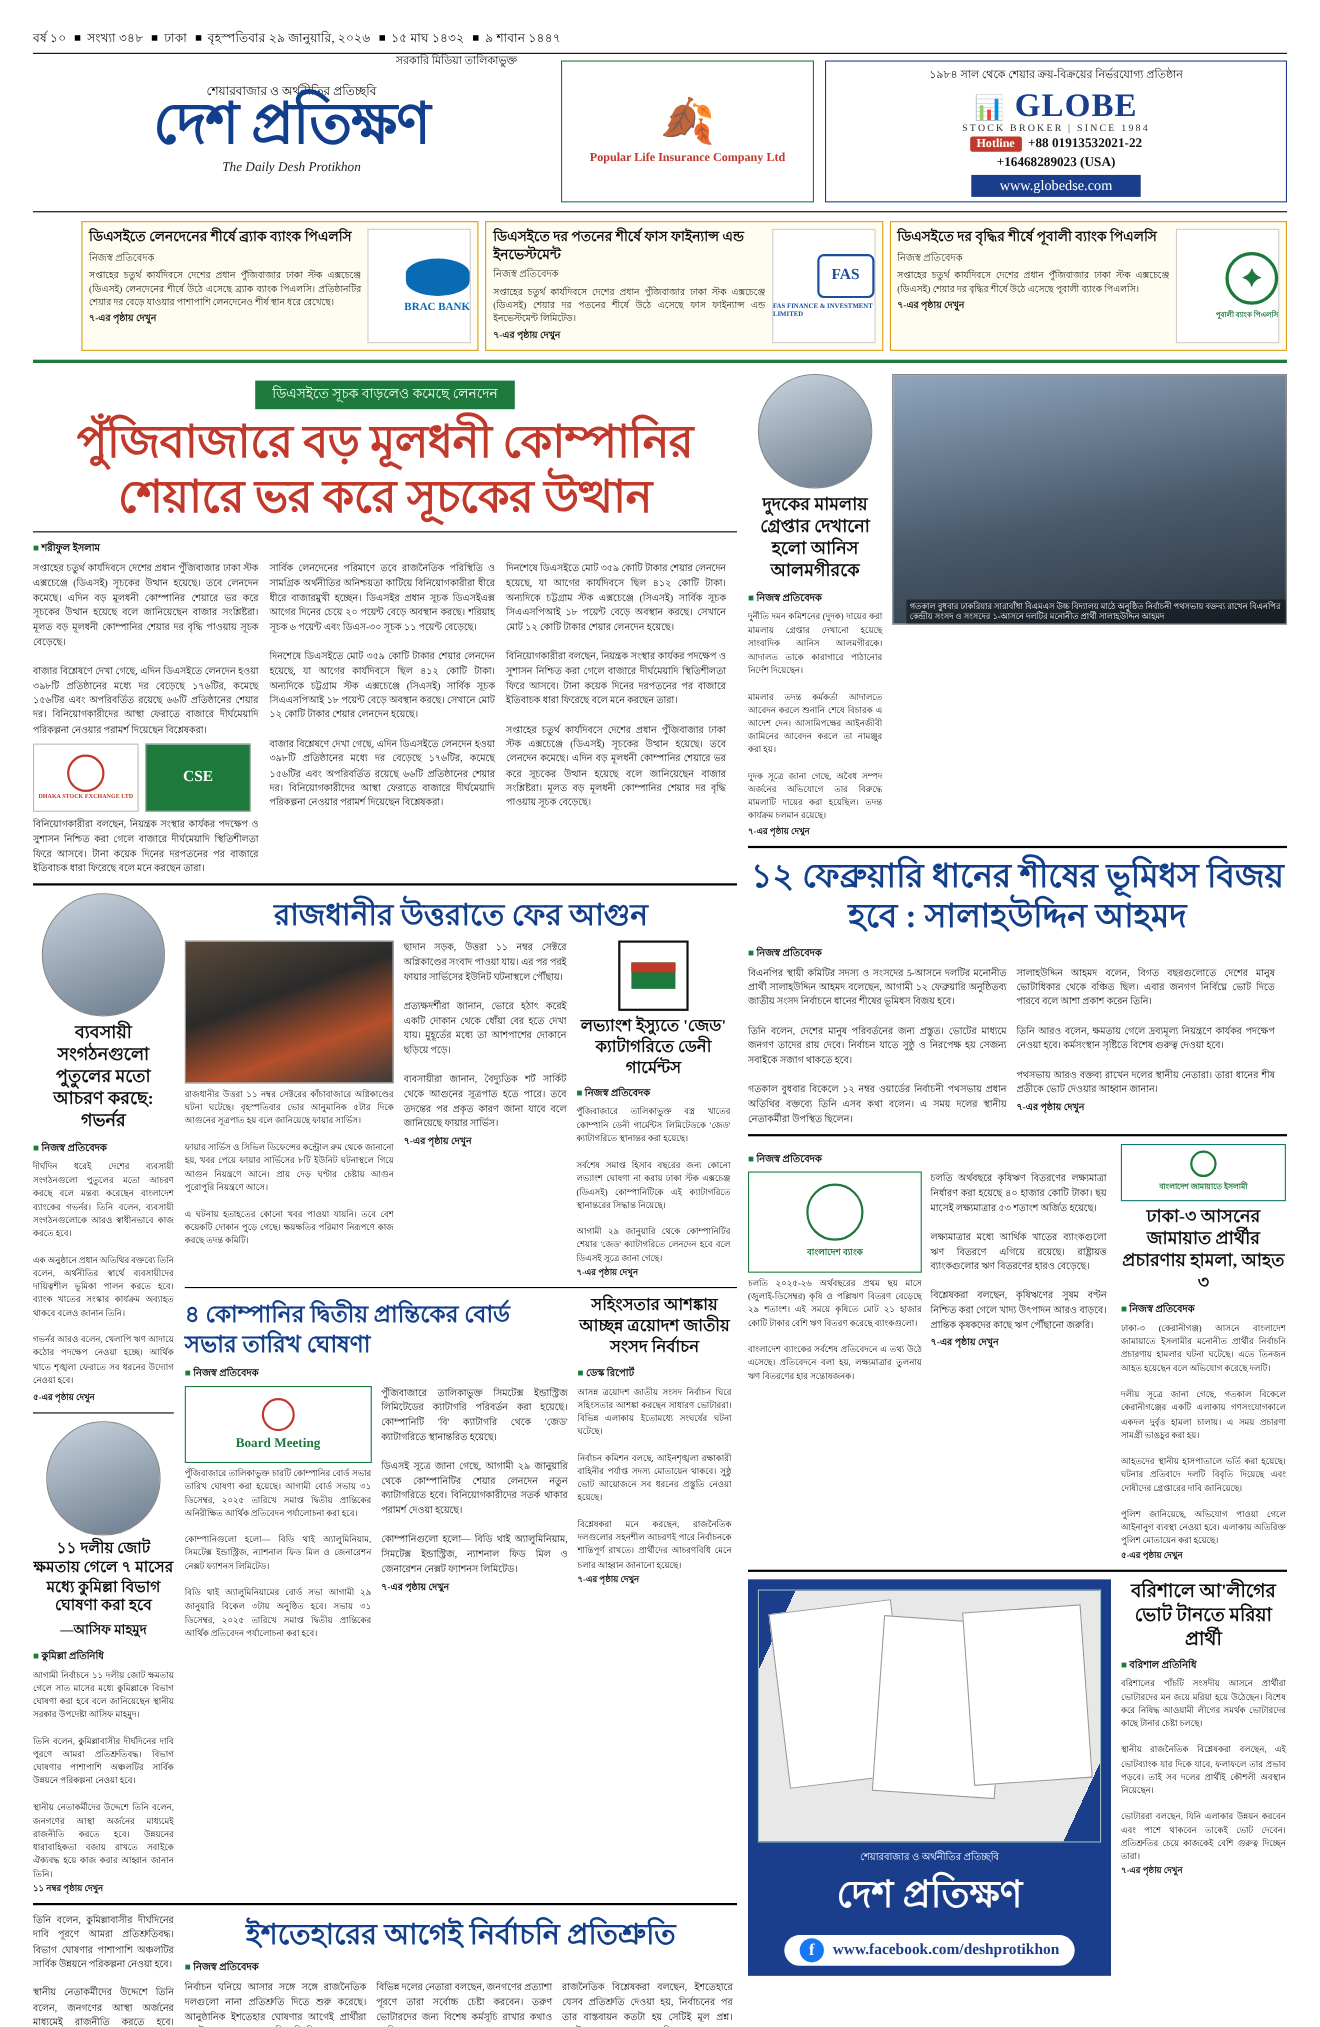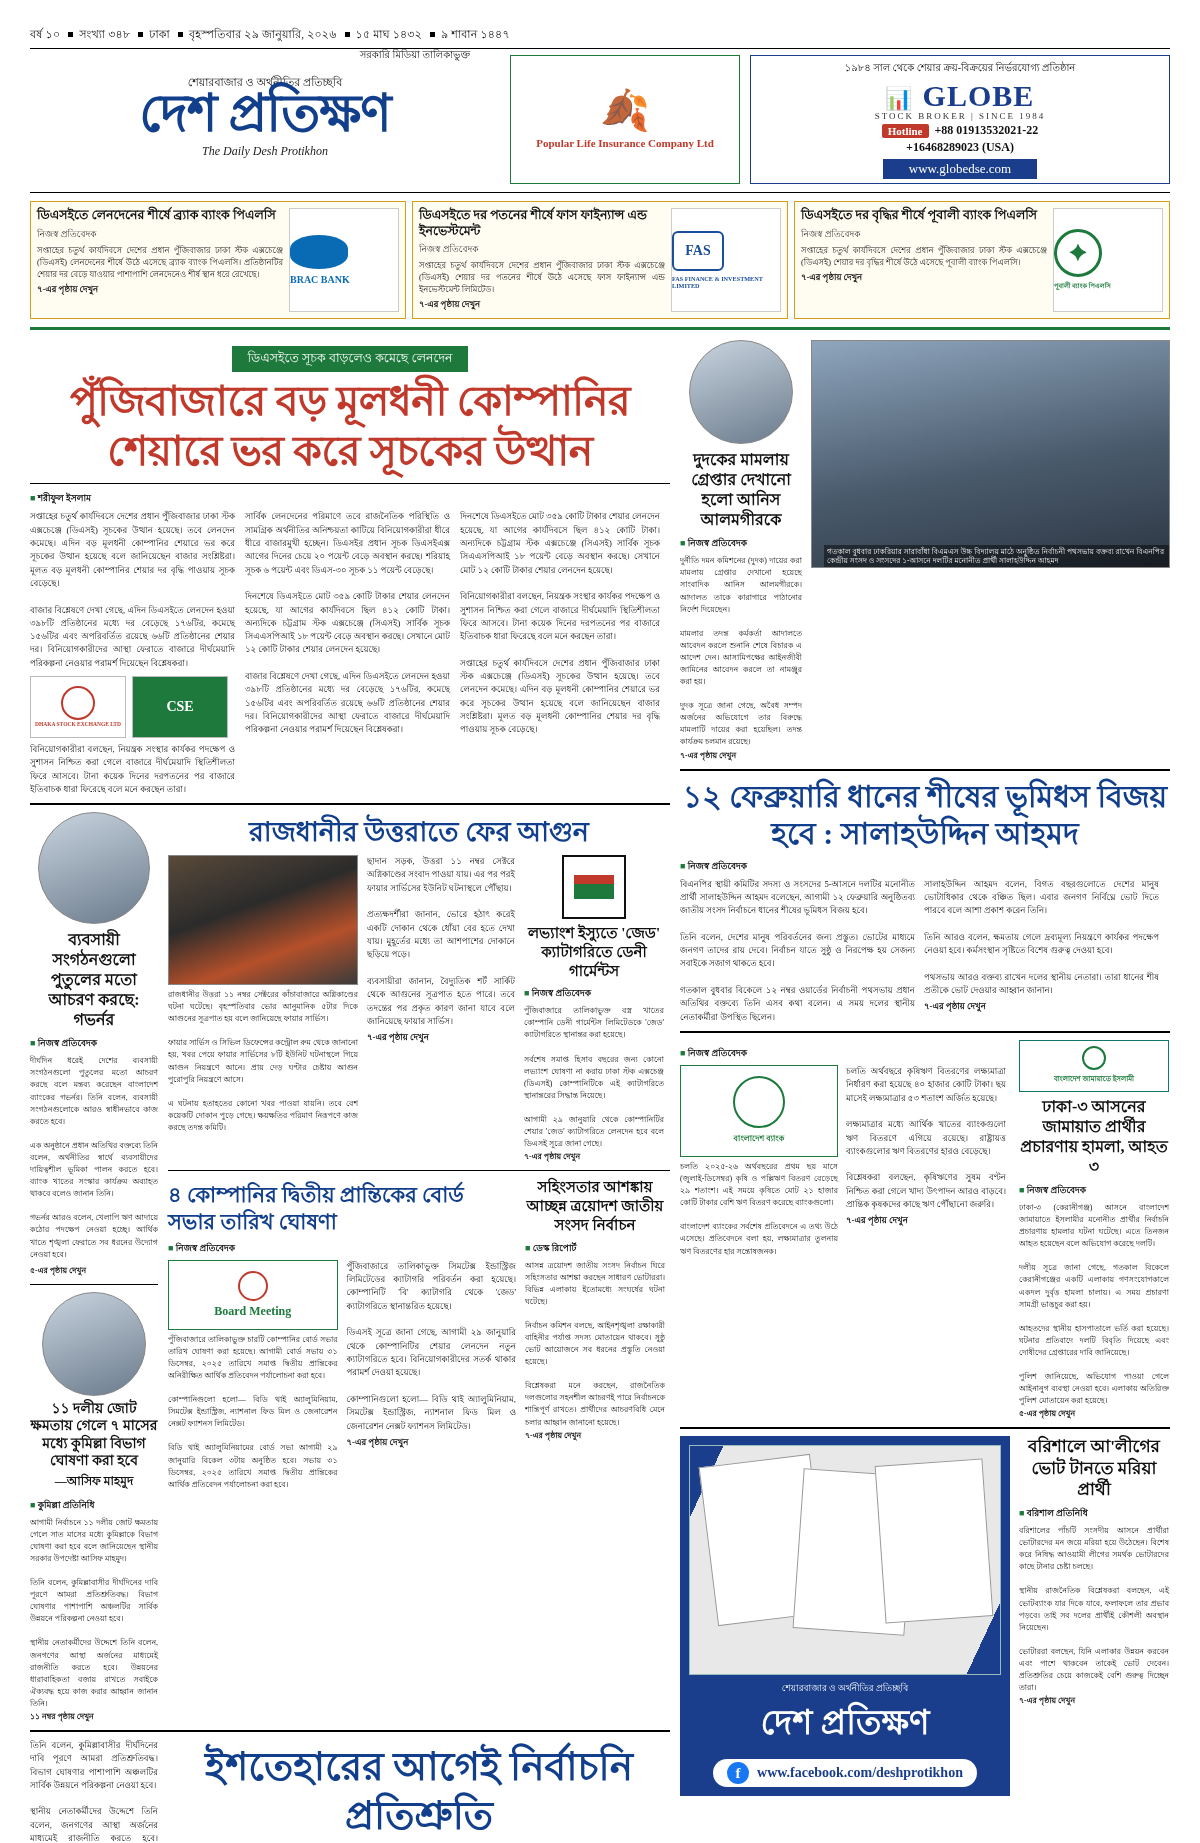--- a/index.html
+++ b/index.html
@@ -55,28 +55,28 @@
   }
   .globe-top { font-size: 10px; color: #111; text-align:center; }
   .globe-logo { font-size: 30px; font-weight: bold; color: #1a3e8c; letter-spacing: 1px; }
   .globe-logo .g-ico { color:#1aa34a; font-size: 22px; }
   .globe-sb { font-size: 9px; letter-spacing: 2px; color: #333; margin-top:-4px;}
   .globe-hot { display:flex; align-items:center; gap:6px; font-size: 12px; font-weight:bold; }
   .hot-badge { background:#c0392b; color:#fff; padding:1px 6px; border-radius:2px; font-size:11px;}
   .globe-url { background:#1a3e8c; color:#fff; font-size:13px; padding:2px 26px; margin-top:2px;}
 
   
-  .adstrip { display:flex; gap:6px; margin-top:8px; }
+  .adstrip { display:flex; gap:6px; margin-top:8px;margin-left:44px; }
   .adbox { border:1px solid #d3a017; background:#fffdf2; flex:1; display:flex; padding:6px; gap:6px;}
   .adbox .txt { flex:1; }
   .adbox h4 { font-size: 12.5px; line-height:1.25; color:#111; font-weight:bold;}
   .adbox .by { font-size:9px; color:#333; margin:3px 0 3px; }
   .adbox p { font-size:8.3px; line-height:1.45; text-align:justify; color:#222;}
   .adbox .more { font-size:8.5px; font-weight:bold; margin-top:2px;}
-  .adlogo { width:110px; border:1px solid #ccc; display:flex;align-items:flex-start;justify-content:center;
+  .adlogo { width:94px; border:1px solid #ccc; display:flex;align-items:flex-end;justify-content:center;
             flex-direction:column; background:#fff; font-size:10px; font-weight:bold;}
 
   
   .main { display:flex; gap:10px; margin-top:10px; }
   .col-left { width: 640px; }
   .col-right { width: 490px; }
 
   .kicker {
     text-align:center; margin:6px 0 4px;
   }
@@ -359,21 +359,21 @@
 
       <div style="display:flex;gap:10px;">
         <div style="width:128px;" class="cols1">
           <p>তিনি বলেন, কুমিল্লাবাসীর দীর্ঘদিনের দাবি পূরণে আমরা প্রতিশ্রুতিবদ্ধ। বিভাগ ঘোষণার পাশাপাশি অঞ্চলটির সার্বিক উন্নয়নে পরিকল্পনা নেওয়া হবে।</p><br>
           <p>স্থানীয় নেতাকর্মীদের উদ্দেশে তিনি বলেন, জনগণের আস্থা অর্জনের মাধ্যমেই রাজনীতি করতে হবে। উন্নয়নের ধারাবাহিকতা বজায় রাখতে সবাইকে ঐক্যবদ্ধ হয়ে কাজ করার আহ্বান জানান তিনি।</p><br>
           <br>
           
           
         </div>
         <div style="flex:1;">
-          <div class="sec-head sec-head-blue" style="font-size:39px;">ইশতেহারের আগেই নির্বাচনি প্রতিশ্রুতি</div>
+          <div class="sec-head sec-head-blue" style="font-size:26px;">ইশতেহারের আগেই নির্বাচনি প্রতিশ্রুতি</div>
           <div class="byline"><span class="dot">■</span> <span>নিজস্ব প্রতিবেদক</span></div>
           <div style="display:flex;gap:9px;">
             <div style="width:165px;" class="cols1">
               <p>নির্বাচন ঘনিয়ে আসার সঙ্গে সঙ্গে রাজনৈতিক দলগুলো নানা প্রতিশ্রুতি দিতে শুরু করেছে। আনুষ্ঠানিক ইশতেহার ঘোষণার আগেই প্রার্থীরা ভোটারদের কাছে নানা প্রতিশ্রুতি দিচ্ছেন।</p><br>
               
               
               
             </div>
             <div style="width:160px;" class="cols1">
               <p>বিভিন্ন দলের নেতারা বলছেন, জনগণের প্রত্যাশা পূরণে তারা সর্বোচ্চ চেষ্টা করবেন। তরুণ ভোটারদের জন্য বিশেষ কর্মসূচি রাখার কথাও জানিয়েছেন তারা।</p><br>

